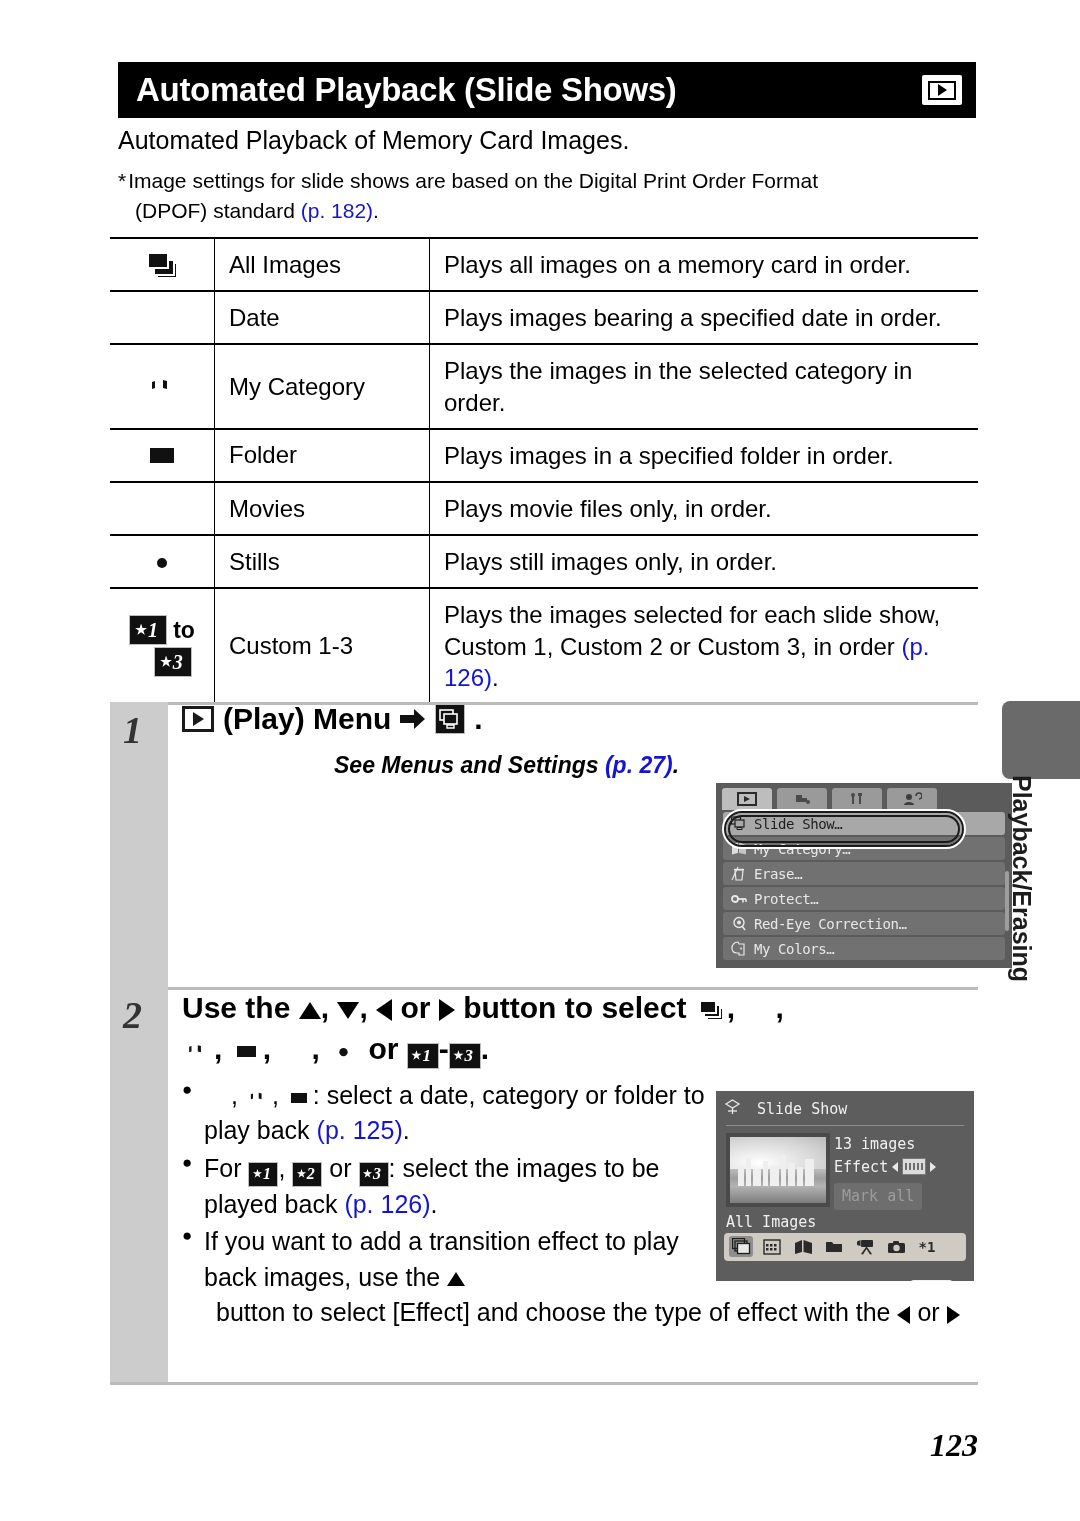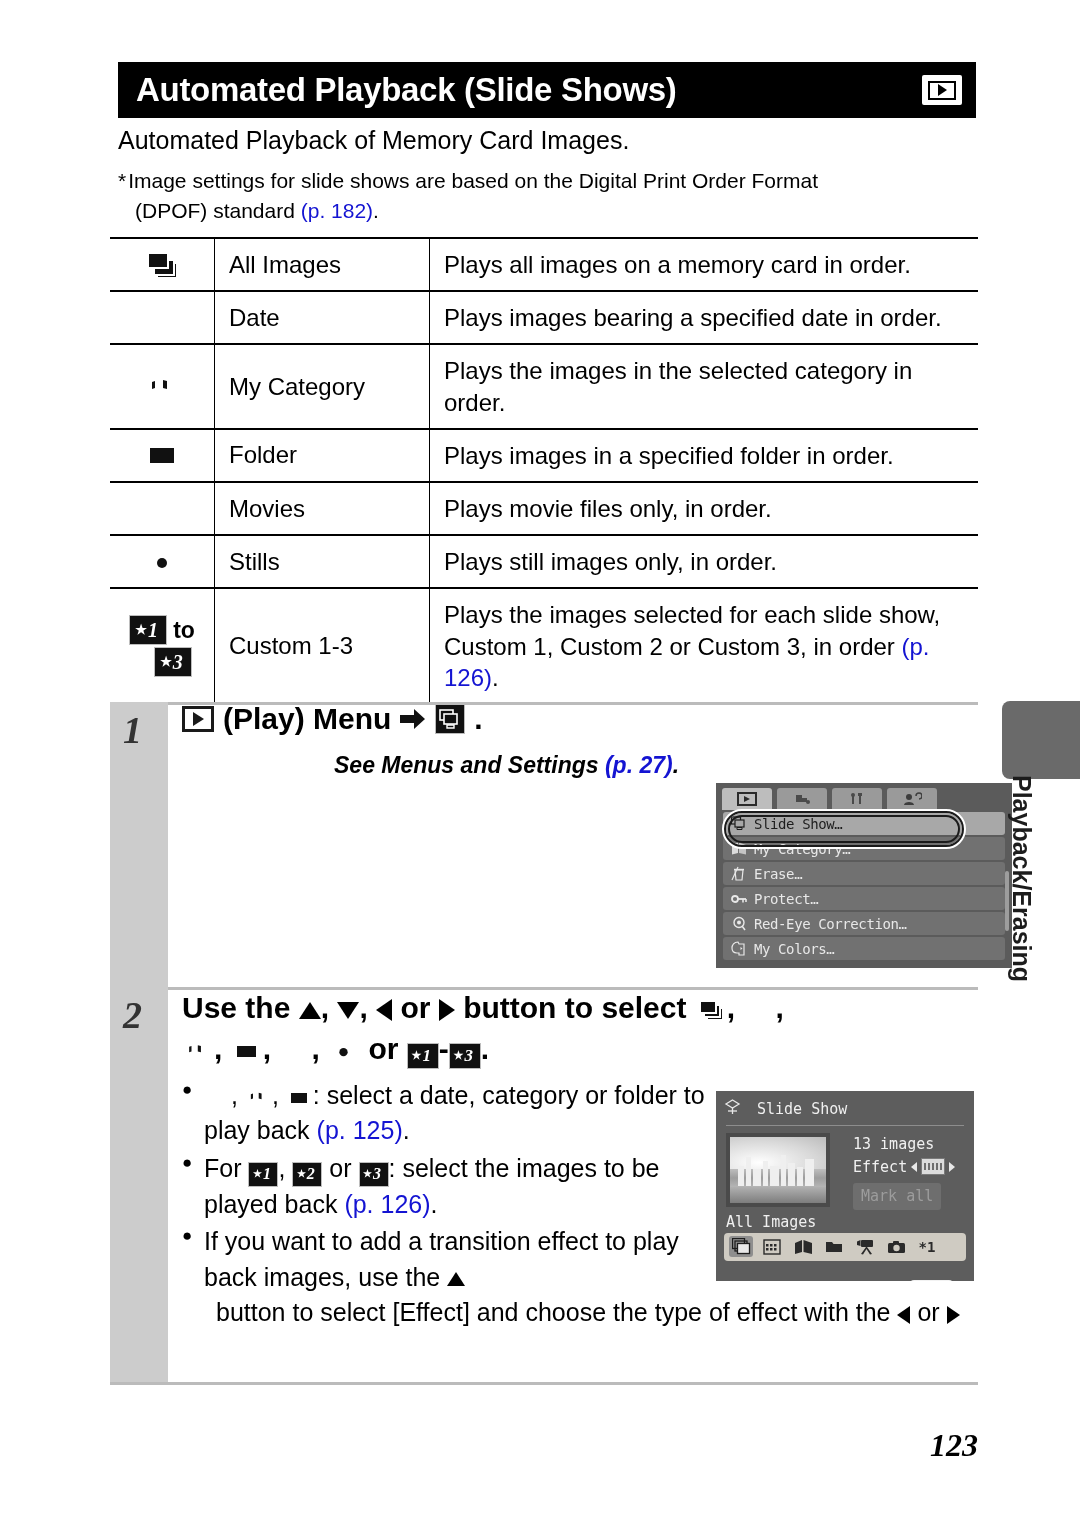--- a/index.html
+++ b/index.html
@@ -385,21 +385,21 @@
     overflow: hidden;
   }
   .lcd2 .hdr {
     display: flex; align-items: center; gap: 16px;
     padding: 8px 0 4px 8px;
     font-size: 15px;
   }
   .lcd2 .hdr-rule {
     height: 1px; background: #8d8d8d; margin: 2px 10px 0 10px;
   }
-  .lcd2 .mid { display: flex; padding: 7px 0 0 10px; gap: 23px; }
+  .lcd2 .mid { display: flex; padding: 7px 0 0 10px; gap: 4px; }
   .lcd2 .thumb-frame {
     width: 104px; height: 74px;
     background: #4a4a4a;
     padding: 4px;
     box-sizing: border-box;
   }
   .lcd2 .thumb {
     width: 100%; height: 100%;
     background: linear-gradient(#e9e9e9 0%, #d2d2d2 40%, #9d9d9d 62%, #bcbcbc 80%, #8f8f8f 100%);
     position: relative;

